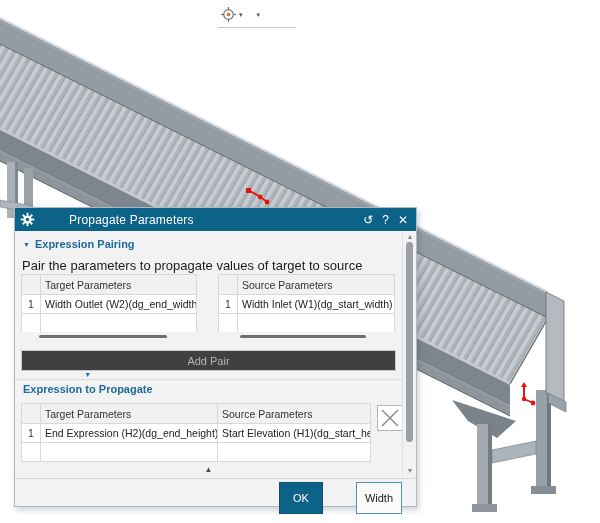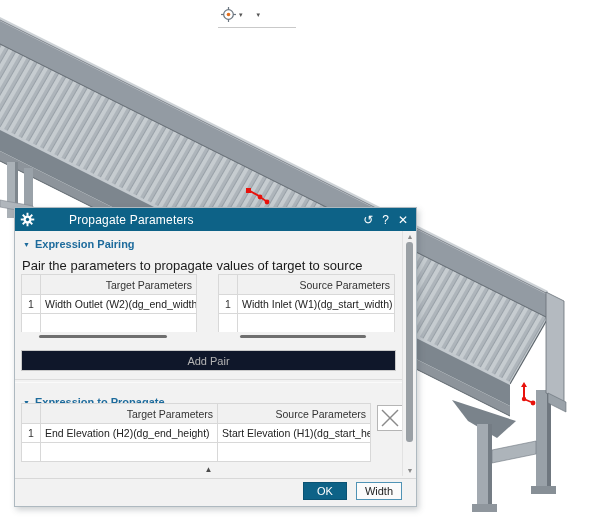--- a/index.html
+++ b/index.html
@@ -25,36 +25,36 @@
   .tb-btn{font-size:12px;color:#fff;cursor:default;line-height:1;}
   .body{position:absolute;left:0;top:23px;right:0;bottom:0;}
   .sec-head{position:absolute;left:8px;height:14px;display:flex;align-items:center;gap:5px;
     color:#1d6b9c;font-weight:bold;font-size:11px;}
   .sec-head .tri{font-size:7px;color:#1d6b9c;}
   .instruction{position:absolute;left:7px;top:27px;font-size:13px;color:#1b1b1b;}
   table.ptable{position:absolute;border-collapse:collapse;table-layout:fixed;background:#fff;
     font-size:10.5px;color:#222;}
   table.ptable th,table.ptable td{border:1px solid #d8d8d8;padding:0 4px;height:18px;
     white-space:nowrap;overflow:hidden;text-align:left;font-weight:normal;}
-  table.ptable th{background:#f1f1f1;color:#333;height:19px;text-align:right;}
+  table.ptable th{background:#f1f1f1;color:#333;height:19px;}
   table.ptable .num{width:14px;text-align:center;padding:0 2px;color:#333;}
   .hscroll{position:absolute;height:9px;background:#f2f2f2;}
   .hthumb{position:absolute;top:3px;height:3px;background:#6f6f6f;border-radius:2px;}
-  .add-pair{position:absolute;left:6px;top:119px;width:375px;height:21px;background:#0f172a;
+  .add-pair{position:absolute;left:6px;top:119px;width:375px;height:21px;background:#404040;
     border:1px solid #c9c9c9;color:#b4b4b4;font-size:11px;display:flex;align-items:center;
     justify-content:center;box-sizing:border-box;}
   .sec-divider{position:absolute;left:0;right:14px;height:2px;border-top:1px solid #dcdcdc;
     border-bottom:1px solid #fafafa;}
   .xbtn{position:absolute;left:362px;top:174px;width:26px;height:26px;background:#fff;
     border:1px solid #b5b5b5;box-sizing:border-box;}
   .collapse{position:absolute;left:0;right:14px;top:234px;text-align:center;font-size:8px;color:#4a4a4a;}
   .btm-sep{position:absolute;left:0;right:0;top:247px;border-top:1px solid #d8d8d8;}
   .btn-row{position:absolute;right:14px;top:251px;display:flex;gap:9px;}
-  .btn{min-width:44px;height:18px;font-size:11px;display:flex;align-items:center;
-    justify-content:center;box-sizing:border-box;padding:4px 8px;}
+  .btn{min-width:44px;height:32px;font-size:11px;display:flex;align-items:center;
+    justify-content:center;box-sizing:border-box;padding:4px 8px;margin-left:24px;}
   .btn-ok{background:#0d6287;color:#fff;border:1px solid #0a5273;}
   .btn-cancel{background:#fbfbfb;color:#222;border:1px solid #4f93b5;}
   .vscroll{position:absolute;right:0;top:0;bottom:30px;width:14px;background:#f2f2f2;
     border-left:1px solid #e2e2e2;box-sizing:border-box;}
   .vscroll .arrow{position:absolute;left:0;width:14px;text-align:center;font-size:7px;color:#8a8a8a;}
   .vthumb{position:absolute;left:3px;width:7px;top:11px;height:200px;background:#9aa0a5;border-radius:3px;}
 </style>
 </head>
 <body>
 
@@ -214,35 +214,35 @@
       <div class="hthumb" style="left:18px;width:128px;"></div>
     </div>
     <div class="hscroll" style="left:203px;top:101px;width:177px;">
       <div class="hthumb" style="left:22px;width:126px;"></div>
     </div>
 
     <div class="add-pair">Add Pair</div>
 
     <div class="sec-divider" style="top:148px;"></div>
 
-    <div class="sec-head" style="top:164px;">
+    <div class="sec-head" style="top:140px;flex-direction:column;">
       <span class="tri">▼</span>
       <span>Expression to Propagate</span>
     </div>
 
     <table class="ptable" style="left:6px;top:172px;width:350px;">
       <tbody>
           <tr>
         <th class="num"></th>
         <th style="width:168px;">Target Parameters</th>
         <th>Source Parameters</th>
       </tr>
       <tr>
         <td class="num">1</td>
-        <td>End Elevation (H2)(dg_end_height)</td>
+        <td>End Expression (H2)(dg_end_height)</td>
         <td>Start Elevation (H1)(dg_start_height)</td>
       </tr>
       <tr>
             <td class="num"></td>
             <td></td>
             <td></td>
           </tr>
     </tbody>
       </table>
 

